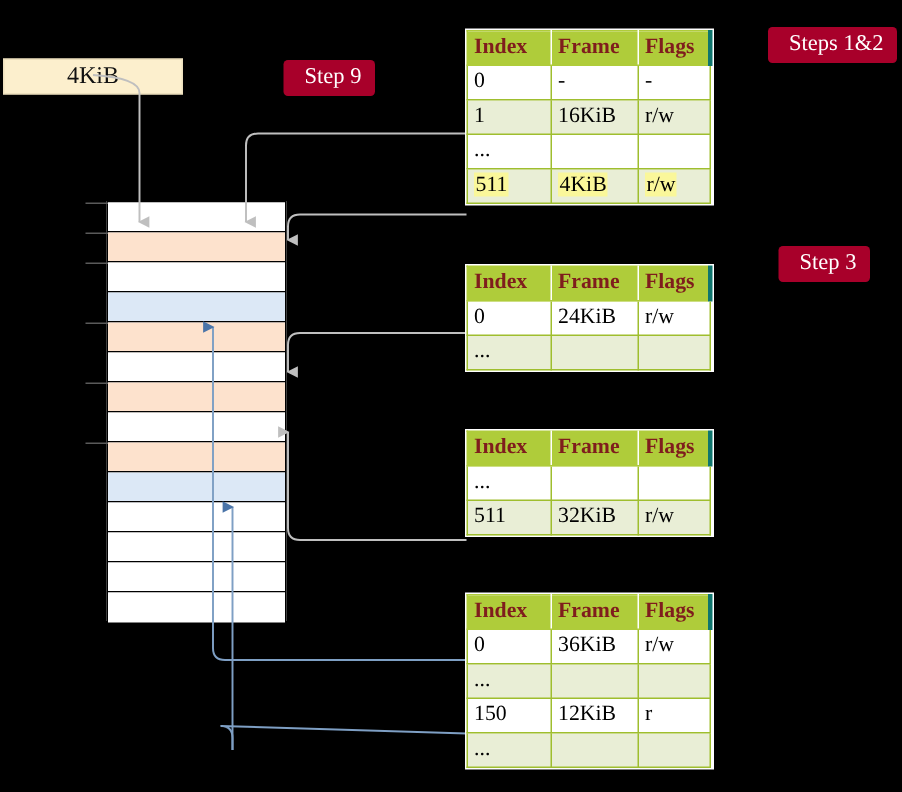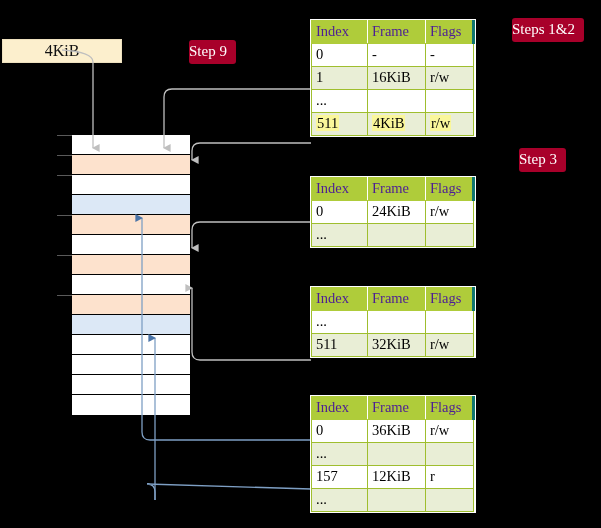--- a/index.html
+++ b/index.html
@@ -11,21 +11,21 @@
   .stage{position:absolute;inset:0;}
 
   
   .step-badge{
     position:absolute;
     background:#A8002A;
     color:#ffffff;
     font-family:"Liberation Serif","DejaVu Serif",serif;
     font-size:15px;
     line-height:1;
-    padding:4px 9px 5px 0;
+    padding:4px 9px 5px 14px;
     border-radius:3px;
     white-space:nowrap;
     box-shadow:0 1px 0 rgba(0,0,0,.5);
   }
 
   
   .size-label{
     position:absolute;
     left:2px;top:39px;width:118px;height:22px;
     background:#FCEFCD;
@@ -73,22 +73,22 @@
     padding:1px 4px 2px 4px;
     height:23px;
     box-sizing:border-box;
     text-align:left;
     vertical-align:middle;
     font-weight:normal;
     white-space:nowrap;
   }
   .ptable th{
     background:#AFCC3A;
-    color:#4c1d95;
-    font-weight:normal;
+    color:#7f1d1d;
+    font-weight:bold;
     border-color:#AFCC3A;
     border-right:1px solid #ffffff;
   }
   .ptable th:last-child{border-right:3px solid #0f766e;}
   .ptable tr.alt td{background:#E9EED6;}
   .ptable tr.plain td{background:#ffffff;}
   .c-index{width:56px;}
   .c-frame{width:58px;}
   .c-flags{width:48px;}
   .hl{background:#FAF79A;padding:0 1px;}
@@ -98,21 +98,21 @@
 </style>
 </head>
 <body>
 
 <div class="stage">
 
   <div class="size-label">4KiB</div>
 
   <div class="step-badge" style="left:189px;top:40px;">Step 9</div>
   <div class="step-badge" style="left:512px;top:18px;">Steps 1&amp;2</div>
-  <div class="step-badge" style="left:519px;top:148px;">Step 3</div>
+  <div class="step-badge" style="left:519px;top:164px;">Step 3</div>
 
   <div class="mem-col" id="mem-col">
       <div class="mem-row "></div>
       <div class="mem-row orange"></div>
       <div class="mem-row "></div>
       <div class="mem-row blue"></div>
       <div class="mem-row orange"></div>
       <div class="mem-row "></div>
       <div class="mem-row orange"></div>
       <div class="mem-row "></div>
@@ -252,21 +252,21 @@
           <td class="c-index">0</td>
           <td class="c-frame">36KiB</td>
           <td class="c-flags">r/w</td>
         </tr>
         <tr class="alt">
           <td class="c-index">...</td>
           <td class="c-frame"></td>
           <td class="c-flags"></td>
         </tr>
         <tr class="plain">
-          <td class="c-index">157</td>
+          <td class="c-index">150</td>
           <td class="c-frame">12KiB</td>
           <td class="c-flags">r</td>
         </tr>
         <tr class="alt">
           <td class="c-index">...</td>
           <td class="c-frame"></td>
           <td class="c-flags"></td>
         </tr>
       </tbody>
     </table>

